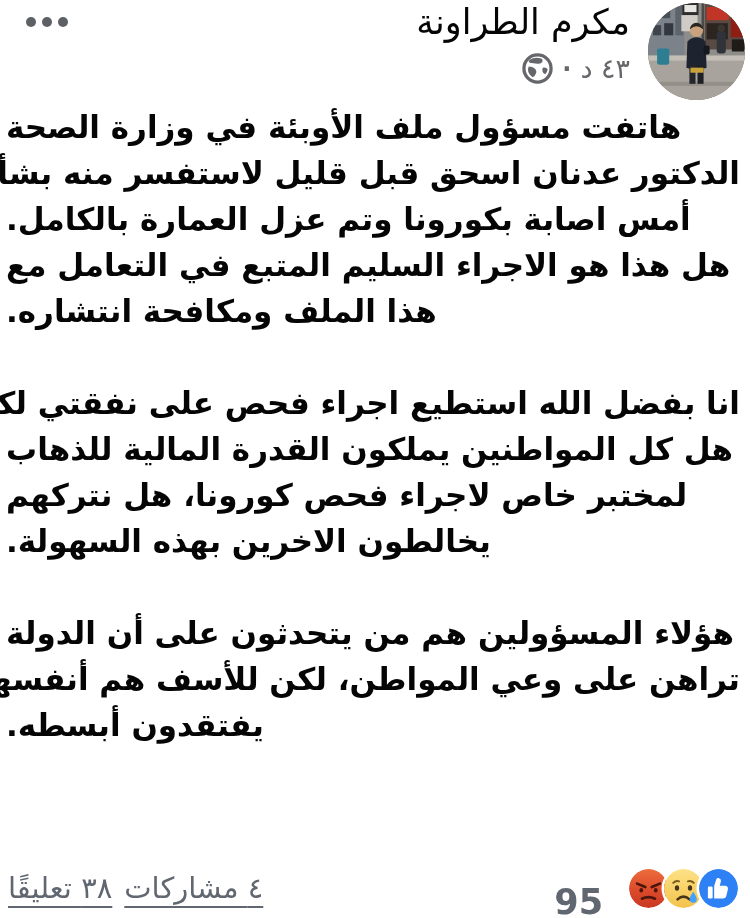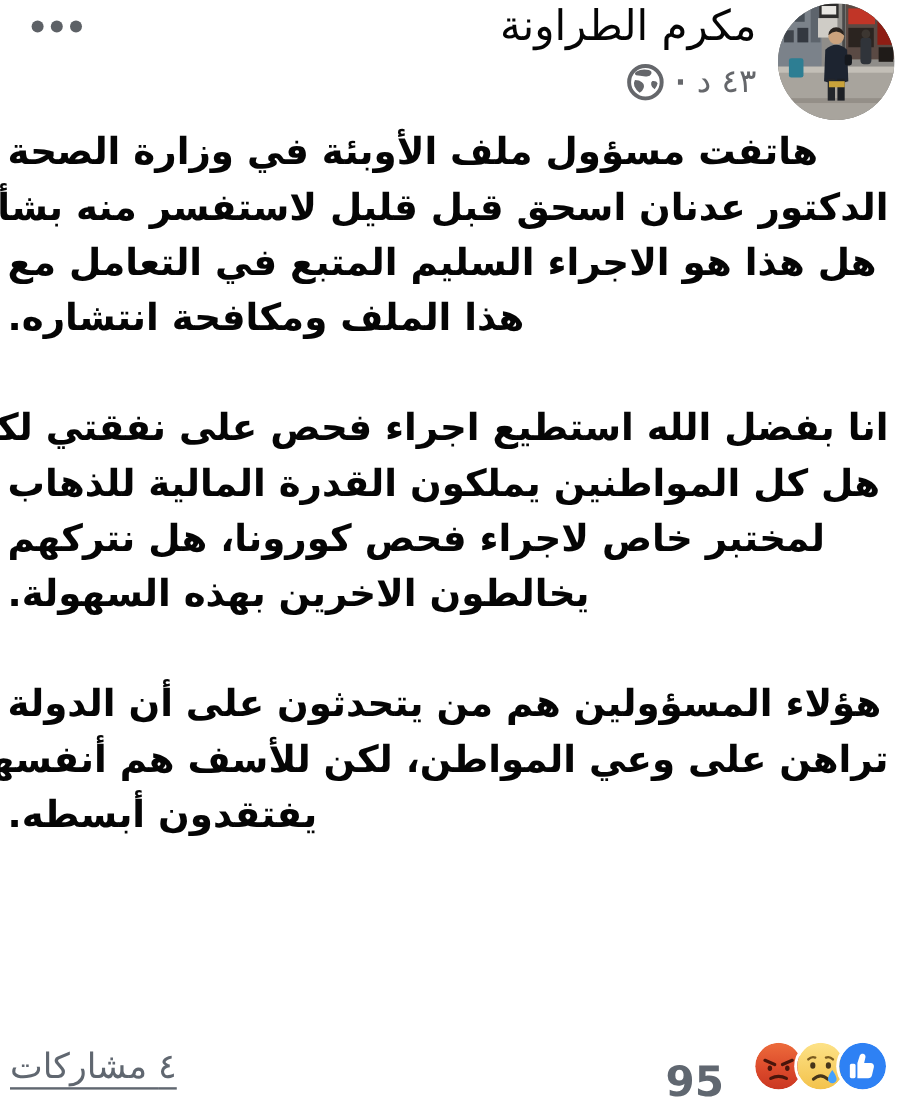--- a/index.html
+++ b/index.html
@@ -134,20 +134,21 @@
       <path d="M7 14 q4 0 6 2 q2.5 2 1.5 5 q-1 3 -3.5 4 q-3 -2 -4.5 -5.5 q-1 -3 .5 -5.5z" fill="#65676b"></path>
       <path d="M22 15 q3.5 -.5 4.5 2 q-.5 3 -2.5 5 q-2.5 -1 -3 -3.5 q-.5 -2.5 1 -3.5z" fill="#65676b"></path>
     </svg>
   </div>
 </div>
 
 <div class="post-body">
   <div class="para">
     <div class="line">هاتفت مسؤول ملف الأوبئة في وزارة الصحة</div>
     <div class="line">الدكتور عدنان اسحق قبل قليل لاستفسر منه بشأن</div>
+    <div class="line">أمس اصابة بكورونا وتم عزل العمارة بالكامل.</div>
     <div class="line">هل هذا هو الاجراء السليم المتبع في التعامل مع</div>
     <div class="line">هذا الملف ومكافحة انتشاره.</div>
   </div>
   <div class="para">
     <div class="line">انا بفضل الله استطيع اجراء فحص على نفقتي لكن</div>
     <div class="line">هل كل المواطنين يملكون القدرة المالية للذهاب</div>
     <div class="line">لمختبر خاص لاجراء فحص كورونا، هل نتركهم</div>
     <div class="line">يخالطون الاخرين بهذه السهولة.</div>
   </div>
   <div class="para">
@@ -198,14 +199,15 @@
       <svg class="emoji e-like" viewBox="0 0 36 36">
         <circle cx="18" cy="18" r="18" fill="#2e81f4"></circle>
         <rect x="8.2" y="16.2" width="4.4" height="11" rx="1.2" fill="#ffffff"></rect>
         <path d="M14 27.2 h8.3 c1.4 0 2.6 -.95 2.9 -2.3 l1.5 -6.3 c.37 -1.6 -.85 -3.1 -2.5 -3.1 h-5 l1 -4.3 c.28 -1.25 -.52 -2.5 -1.77 -2.77 -1.02 -.22 -2.05 .28 -2.52 1.2 L14 15.6z" fill="#ffffff"></path>
       </svg>
     </div>
   </div>
 
   <div class="links">
     <span class="count-link">٤ مشاركات</span>
+    <span class="count-link">٣٨ تعليقًا</span>
   </div>
 </div>
 
 </body></html>

